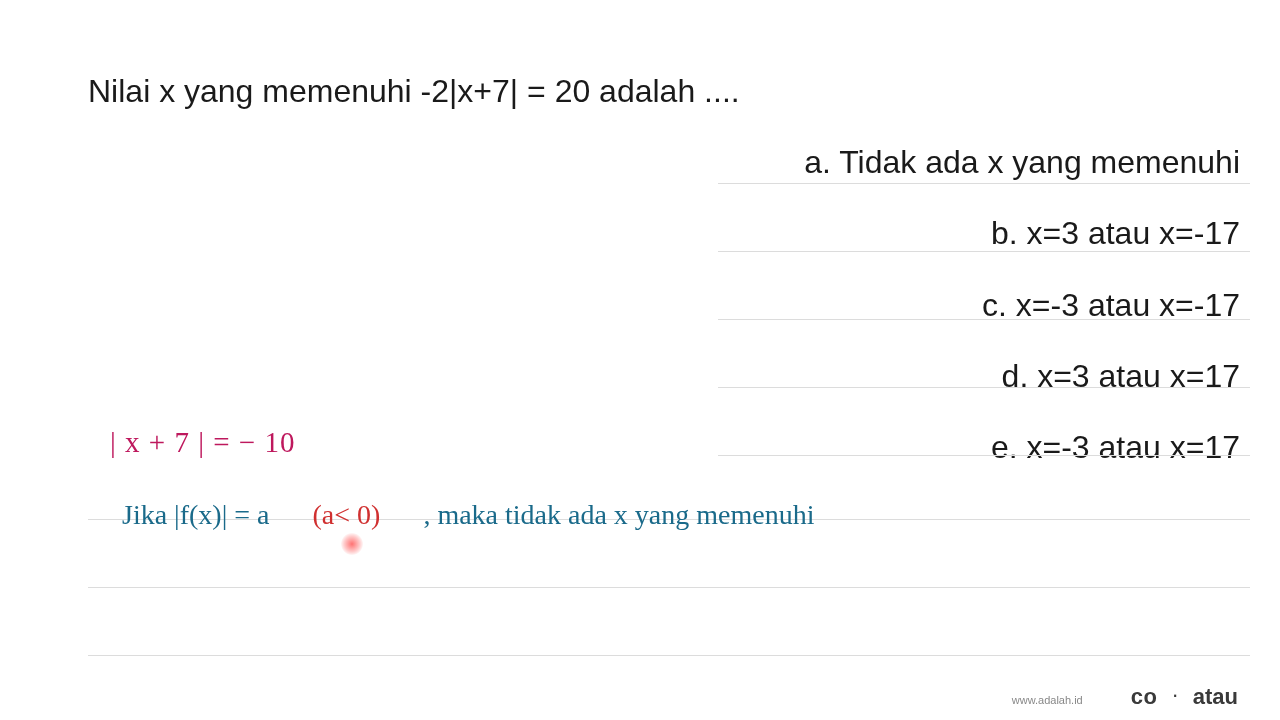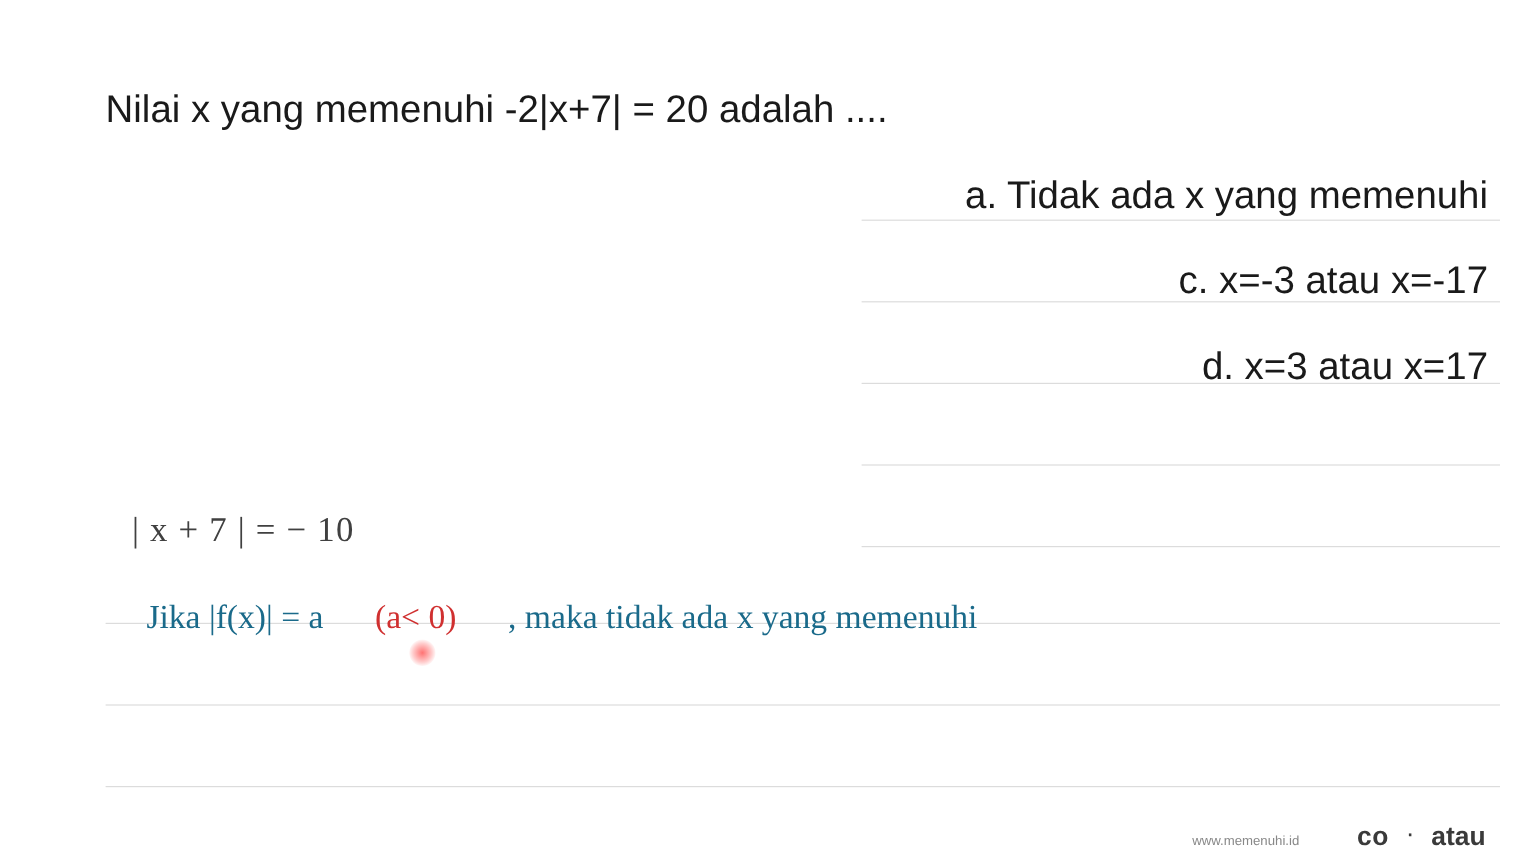--- a/index.html
+++ b/index.html
@@ -62,21 +62,21 @@
       font-family: "Comic Sans MS", "Segoe Script", cursive;
       font-size: 30px;
       color: #0a4a6a;
       line-height: 1.7;
     }
 
     .hw-line1 {
       letter-spacing: 1px;
       margin-bottom: 2px;
       font-size: 29px;
-      color: #404040;
+      color: #be185d;
       font-family: "Comic Sans MS", "Segoe Script", cursive;
     }
 
     .hw-line2 {
       font-size: 28px;
       color: #1a6a8a;
       white-space: nowrap;
     }
 
     .red-part {
@@ -137,29 +137,31 @@
   <div class="rule"></div>
   <div class="rule"></div>
   <div class="rule"></div>
   <div class="rule"></div>
   <div class="rule"></div>
 </div>
 
 <div class="content">
   <div class="question-block">Nilai x yang memenuhi -2|x+7| = 20 adalah ....</div>
   <div class="option-line">a. Tidak ada x yang memenuhi</div>
+  <div class="option-line">b. x=3 atau x=-17</div>
   <div class="option-line">c. x=-3 atau x=-17</div>
   <div class="option-line">d. x=3 atau x=17</div>
+  <div class="option-line">e. x=-3 atau x=17</div>
 </div>
 
 <div class="handwriting-area">
   <div class="hw-line1">| x + 7 |  =  − 10</div>
   <div class="hw-line2">
     <span>Jika  |f(x)|  =  a </span><span class="red-part"><span>(a&lt; 0)</span><span class="red-dot"></span></span><span> , maka  tidak  ada  x  yang  memenuhi</span>
   </div>
 </div>
 
 <div class="footer">
-  <span class="footer-url">www.memenuhi.id</span>
+  <span class="footer-url">www.adalah.id</span>
   <span class="footer-logo">
     <span class="co">co</span><span class="dot">·</span><span class="learn">atau</span>
   </span>
 </div>
 
 </body></html>

